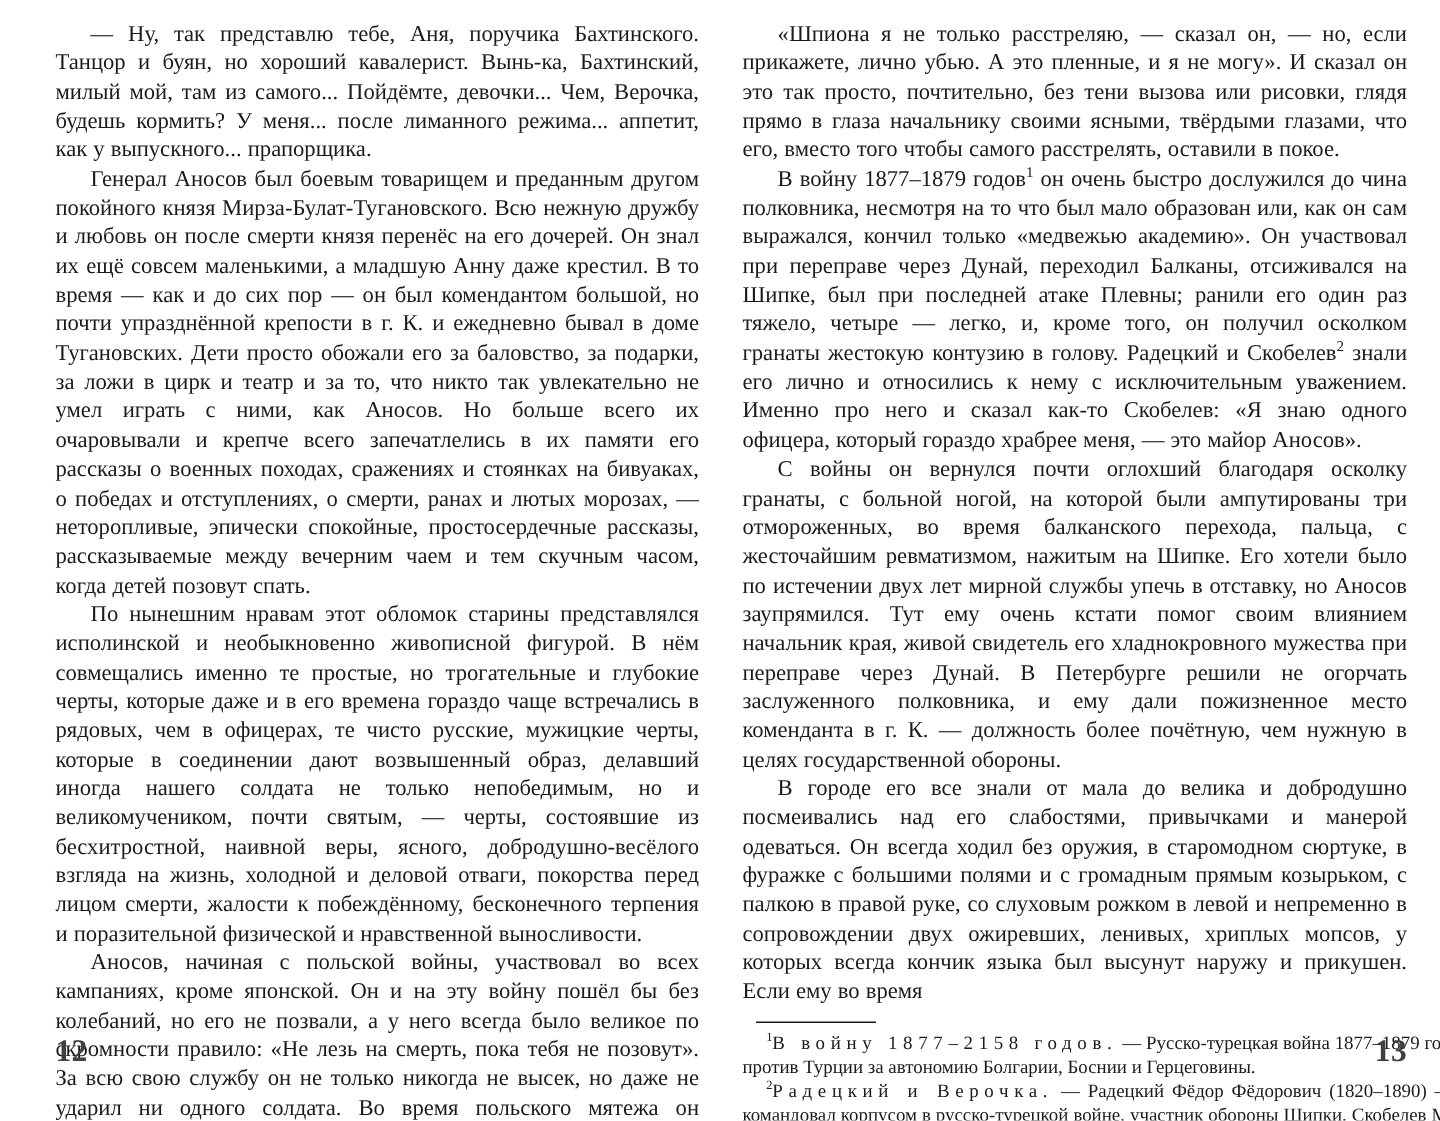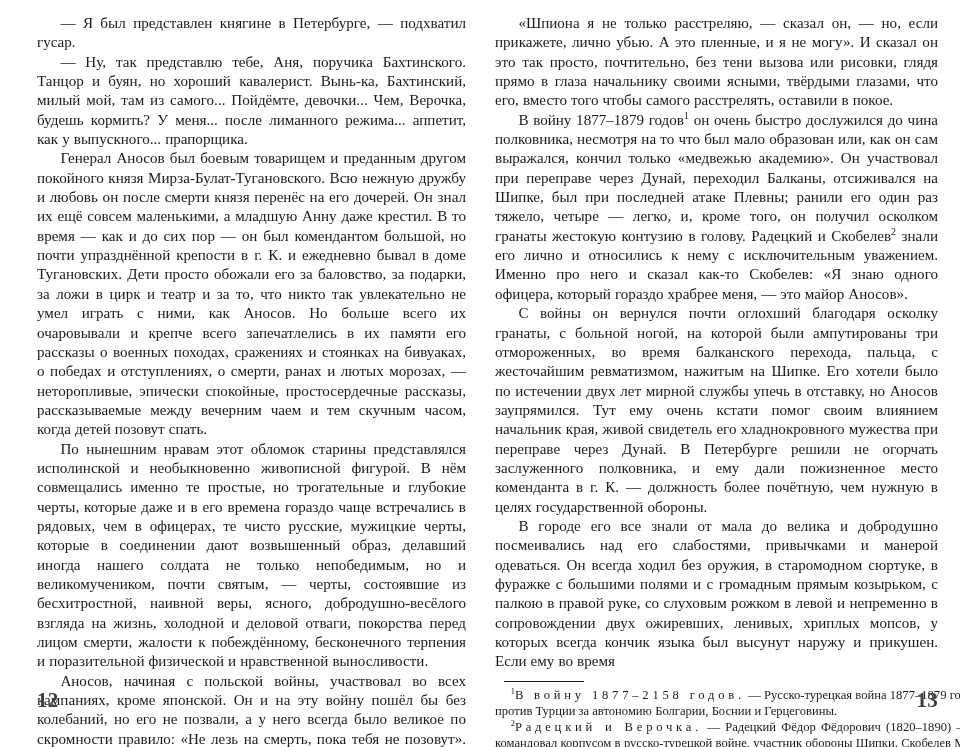--- a/index.html
+++ b/index.html
@@ -92,21 +92,20 @@
   .folio-left  { left: 37px; }
   .folio-right { right: 22px; margin-top: 44px; }
 </style>
 </head>
 <body>
 
 <div class="spread">
 
   <div class="page page-left">
     <div class="textblock">
-      <p class="para">— Я был представлен княгине в Петербурге, — подхватил гусар.</p>
       <p class="para">— Ну, так представлю тебе, Аня, поручика Бахтинского. Танцор и буян, но хороший кавалерист. Вынь-ка, Бахтинский, милый мой, там из самого... Пойдёмте, девочки... Чем, Верочка, будешь кормить? У меня... после лиманного режима... аппетит, как у выпускного... прапорщика.</p>
       <p class="para">Генерал Аносов был боевым товарищем и преданным другом покойного князя Мирза-Булат-Тугановского. Всю нежную дружбу и любовь он после смерти князя перенёс на его дочерей. Он знал их ещё совсем маленькими, а младшую Анну даже крестил. В то время — как и до сих пор — он был комендантом большой, но почти упразднённой крепости в г. К. и ежедневно бывал в доме Тугановских. Дети просто обожали его за баловство, за подарки, за ложи в цирк и театр и за то, что никто так увлекательно не умел играть с ними, как Аносов. Но больше всего их очаровывали и крепче всего запечатлелись в их памяти его рассказы о военных походах, сражениях и стоянках на бивуаках, о победах и отступлениях, о смерти, ранах и лютых морозах, — неторопливые, эпически спокойные, простосердечные рассказы, рассказываемые между вечерним чаем и тем скучным часом, когда детей позовут спать.</p>
       <p class="para">По нынешним нравам этот обломок старины представлялся исполинской и необыкновенно живописной фигурой. В нём совмещались именно те простые, но трогательные и глубокие черты, которые даже и в его времена гораздо чаще встречались в рядовых, чем в офицерах, те чисто русские, мужицкие черты, которые в соединении дают возвышенный образ, делавший иногда нашего солдата не только непобедимым, но и великомучеником, почти святым, — черты, состоявшие из бесхитростной, наивной веры, ясного, добродушно-весёлого взгляда на жизнь, холодной и деловой отваги, покорства перед лицом смерти, жалости к побеждённому, бесконечного терпения и поразительной физической и нравственной выносливости.</p>
       <p class="para">Аносов, начиная с польской войны, участвовал во всех кампаниях, кроме японской. Он и на эту войну пошёл бы без колебаний, но его не позвали, а у него всегда было великое по скромности правило: «Не лезь на смерть, пока тебя не позовут». За всю свою службу он не только никогда не высек, но даже не ударил ни одного солдата. Во время польского мятежа он отказался однажды расстреливать пленных, несмотря на личное приказание полкового командира.</p>
     </div>
     <div class="folio folio-left">12</div>
   </div>
 
   <div class="page page-right">
     <div class="textblock">

